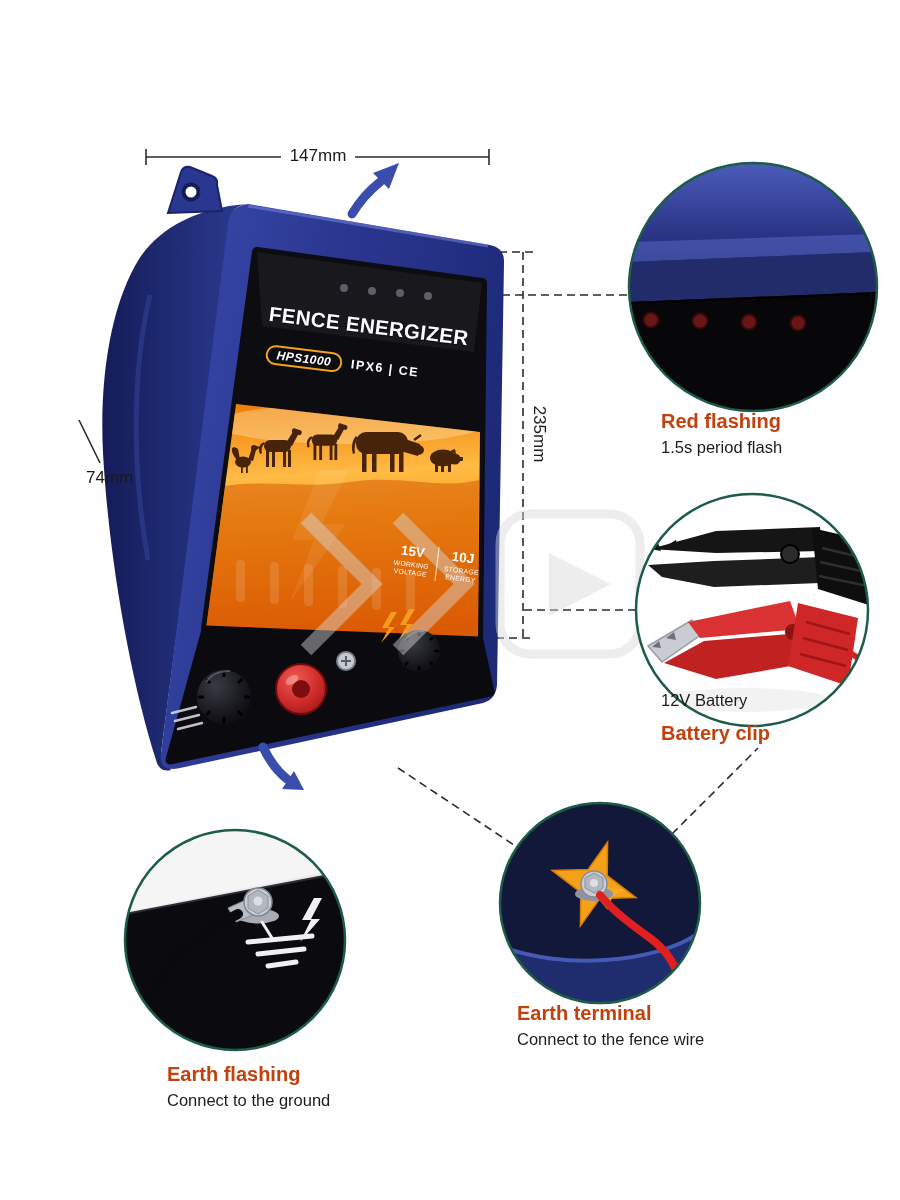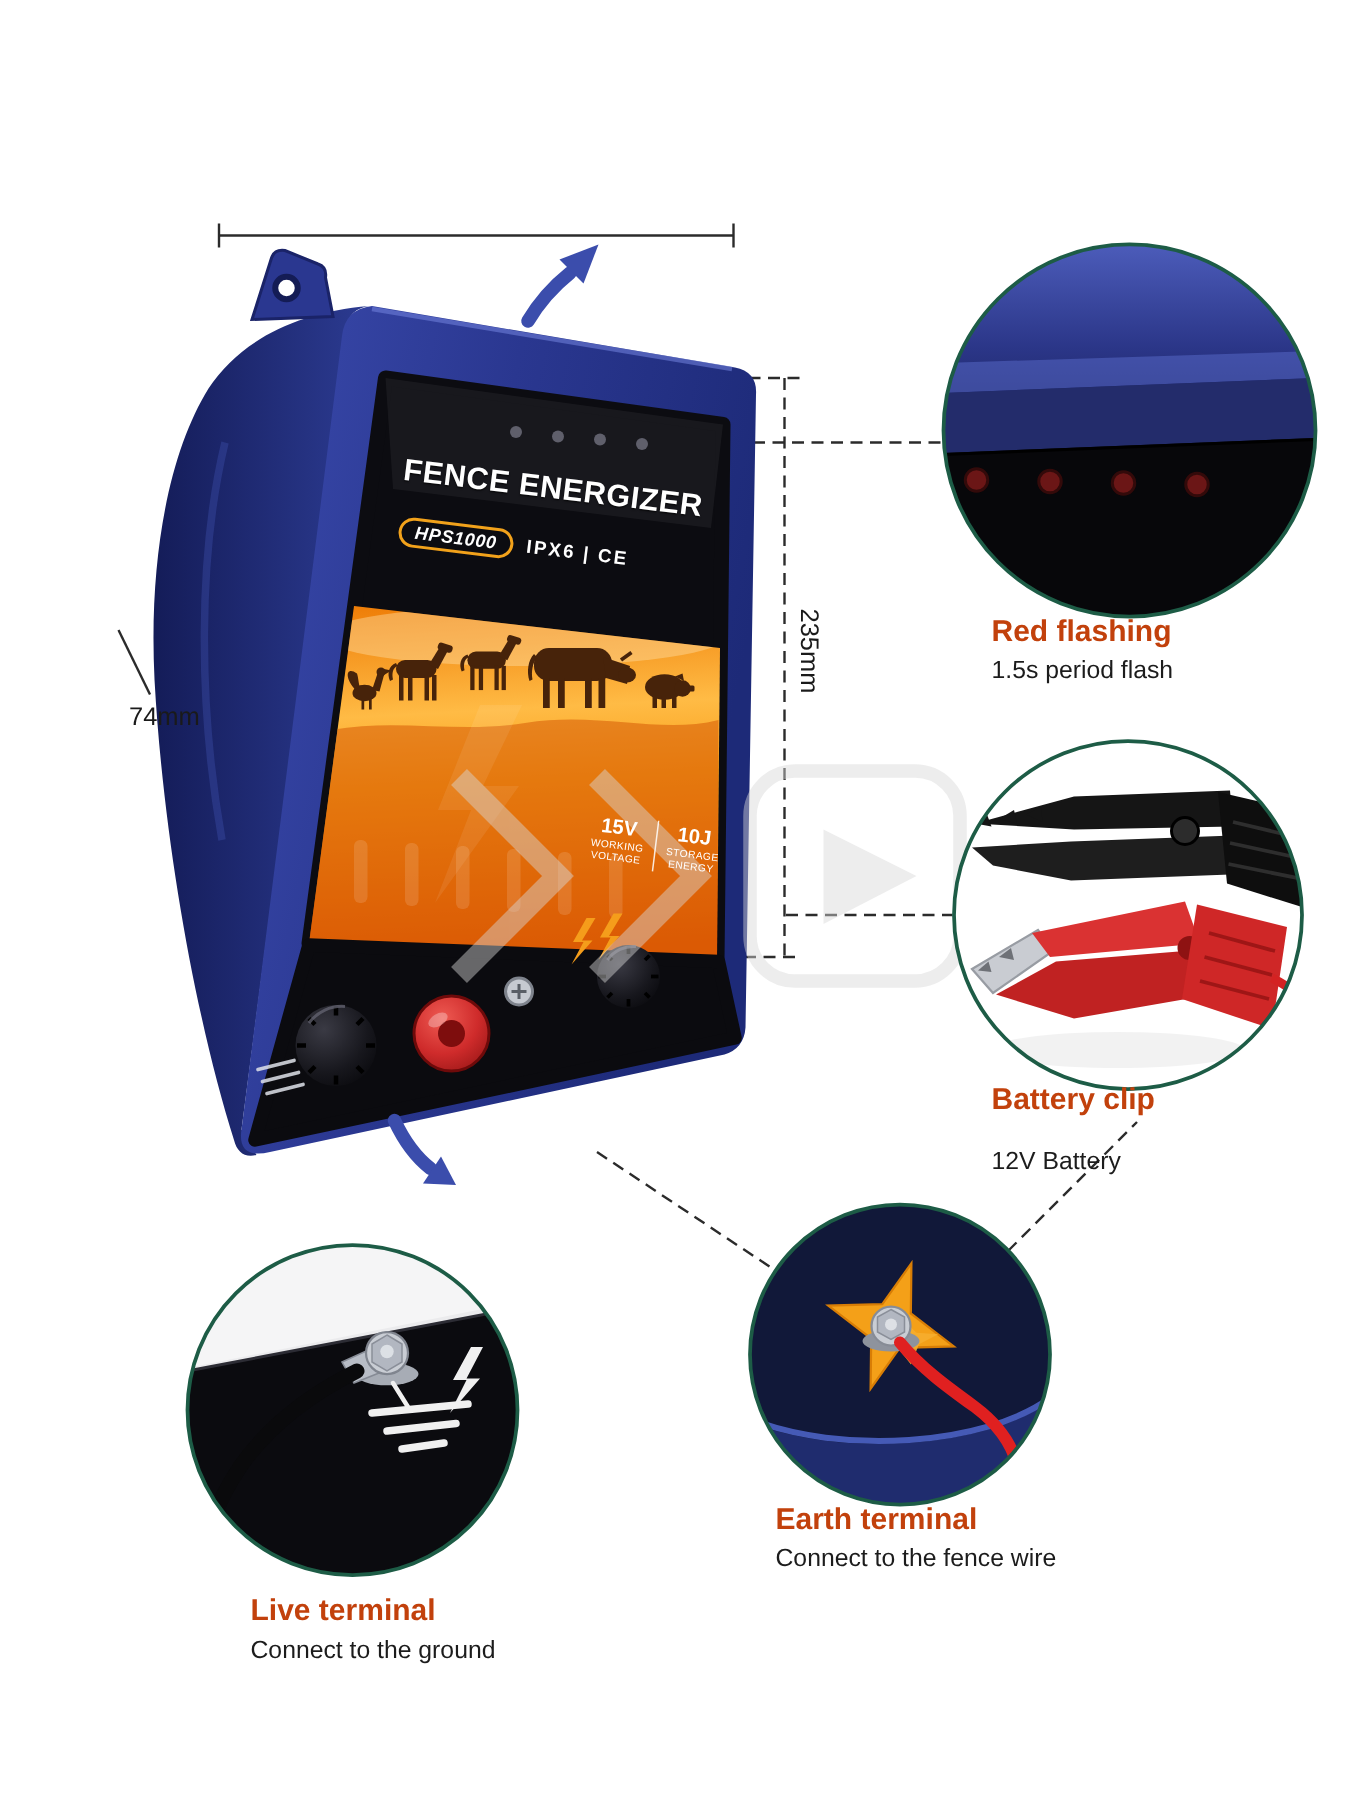--- a/index.html
+++ b/index.html
@@ -345,20 +345,21 @@
         <line x1="248" y1="942" x2="312" y2="936" stroke-width="5"></line>
         <line x1="258" y1="954" x2="304" y2="949" stroke-width="5"></line>
         <line x1="268" y1="966" x2="296" y2="962" stroke-width="5"></line>
       </g>
       <path d="M314,898 L302,920 L311,920 L300,942 L320,919 L311,919 L322,898 Z" fill="#f0f0f0"></path>
     </g>
     <circle cx="235" cy="940" r="110" fill="none" stroke="#1d5c46" stroke-width="2.5"></circle>
   </g>
 </svg>
 
+  <div class="dim dim-147"><span>147mm</span></div>
   <div class="dim dim-74">74mm</div>
   <div class="dim dim-235">235mm</div>
 
   <div class="device-title">FENCE ENERGIZER</div>
   <div class="badge-row">
     <span class="model-badge">HPS1000</span>
     <span class="ipx">IPX6 | CE</span>
   </div>
   <div class="specs">
     <div class="spec-col">
@@ -369,20 +370,20 @@
       <div class="spec-value">10J</div>
       <div class="spec-label">STORAGE ENERGY</div>
     </div>
   </div>
 
 
   <div class="label callout-title" style="left:661px;top:410px">Red flashing</div>
   <div class="label callout-desc" style="left:661px;top:438px">1.5s period flash</div>
 
   <div class="label callout-title" style="left:661px;top:722px">Battery clip</div>
-  <div class="label callout-desc" style="left:661px;top:765px">12V Battery</div>
+  <div class="label callout-desc" style="left:661px;top:691px">12V Battery</div>
 
   <div class="label callout-title" style="left:517px;top:1002px">Earth terminal</div>
   <div class="label callout-desc" style="left:517px;top:1030px">Connect to the fence wire</div>
 
-  <div class="label callout-title" style="left:167px;top:1063px">Live terminal</div>
+  <div class="label callout-title" style="left:167px;top:1063px">Earth flashing</div>
   <div class="label callout-desc" style="left:167px;top:1091px">Connect to the ground</div>
 </div>
 
 </body></html>

